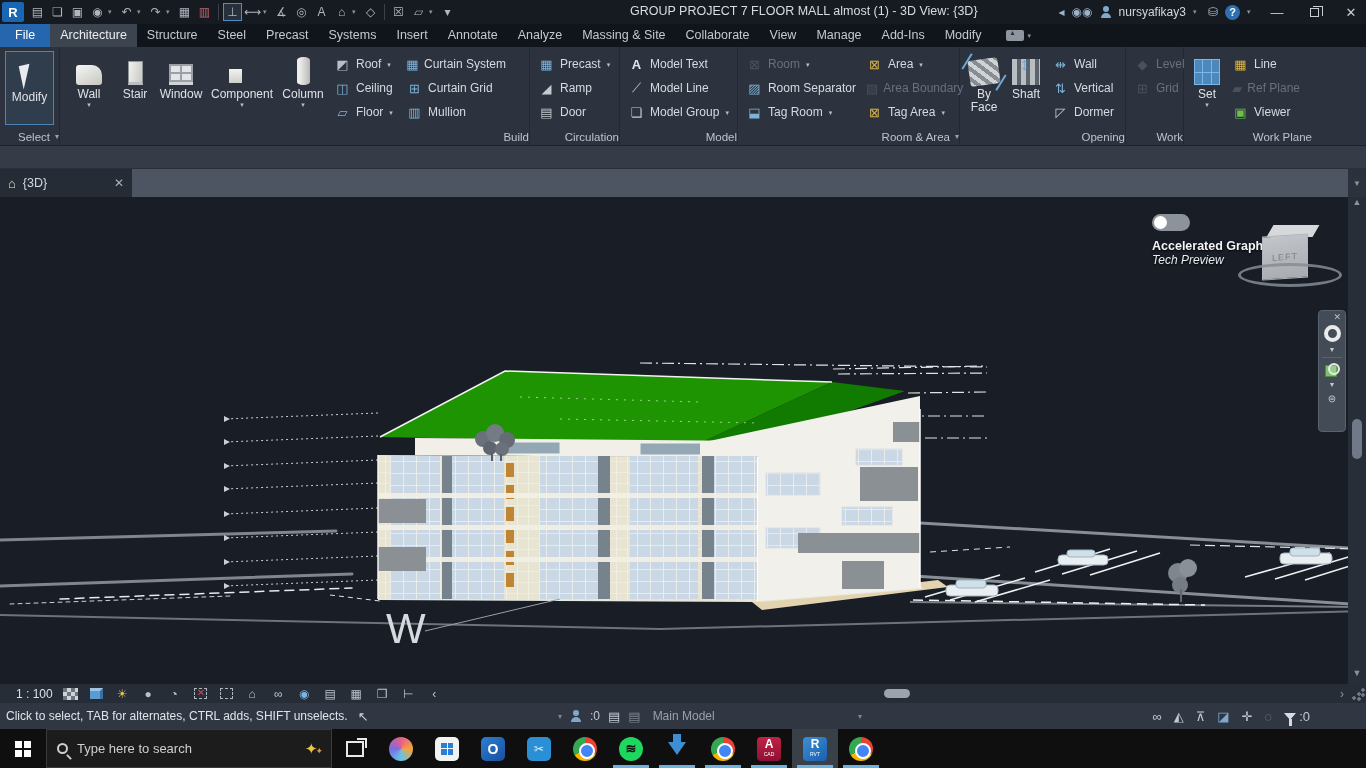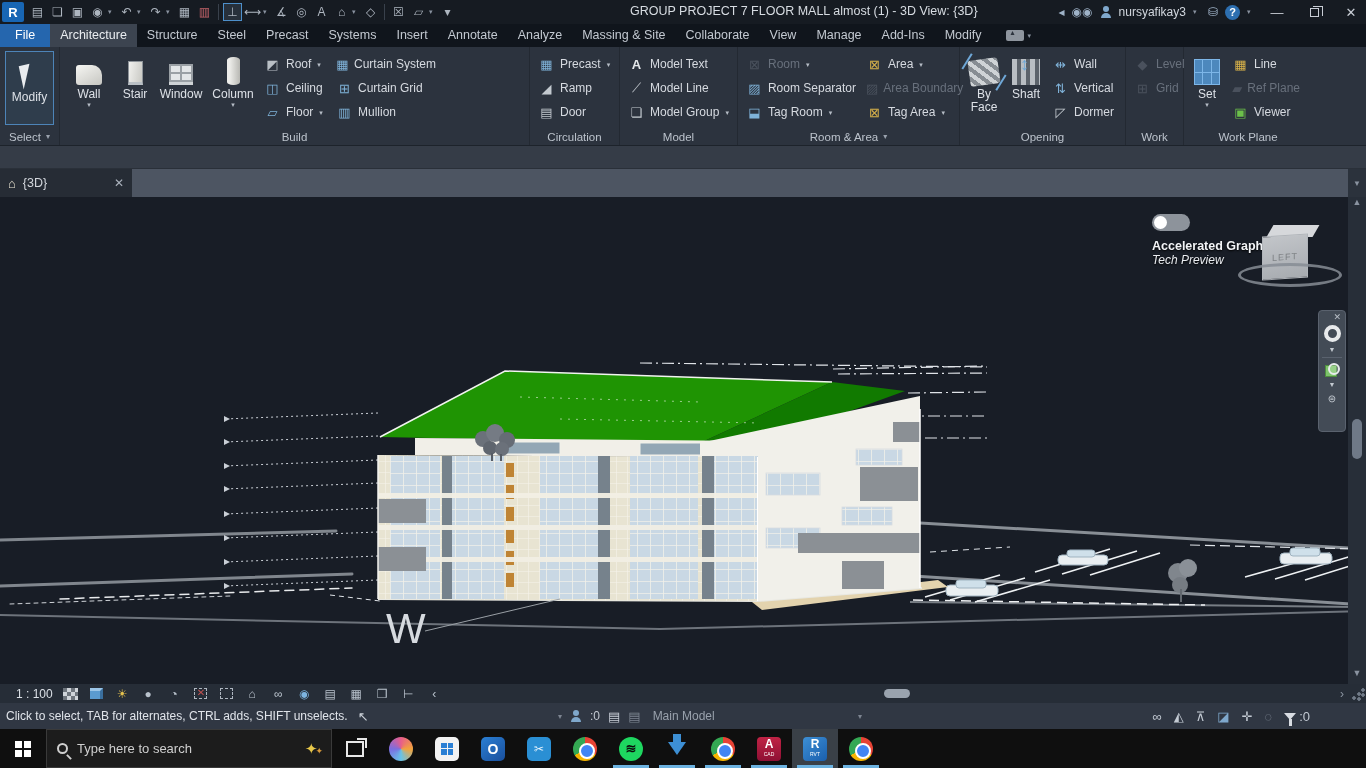--- a/index.html
+++ b/index.html
@@ -40,21 +40,21 @@
   .rtab.active { background:#3c4450; color:#eaedf1; }
   .ribbon-display { margin-left:14px; display:flex; align-items:center; gap:4px; color:#9aa2ad; }
   .rd-box { width:18px; height:11px; background:#8e959e; border-radius:2px; position:relative; }
   .rd-box::after { content:"▴"; position:absolute; top:-2px; left:5px; font-size:8px; color:#2b323c; }
 
   
   .ribbon { position:absolute; top:47px; left:0; width:1366px; height:99px; background:#2c333e;
     display:flex; border-bottom:1px solid #1d232b; }
   .panel { position:relative; height:100%; border-right:1px solid #232932; display:flex; flex-direction:column; }
   .panel-body { flex:1; display:flex; align-items:flex-start; padding:2px 3px 0; }
-  .panel-label { height:17px; font-size:11.5px; color:#bcc3cc; display:flex; align-items:center; justify-content:center; gap:5px; }
+  .panel-label { height:17px; font-size:11.5px; color:#bcc3cc; display:flex; align-items:center; justify-content:flex-end; gap:5px; }
   .plcaret { font-size:8px; color:#9aa2ad; }
   .bb { display:flex; flex-direction:column; align-items:center; color:#dde1e7; font-size:12px;
     padding:3px 4px 0; height:80px; line-height:13px; text-align:center; }
   .bb .ic { height:36px; display:flex; align-items:flex-end; justify-content:center; padding-bottom:3px; }
   .car { font-size:7px; color:#b6bdc6; line-height:7px; }
   .scol { display:flex; flex-direction:column; padding-top:3px; }
   .sb { display:flex; align-items:center; gap:5px; height:24px; font-size:12px; color:#d6dae0; padding:0 5px; white-space:nowrap; }
   .sb .si { width:17px; height:15px; font-size:13px; display:flex; align-items:center; justify-content:center; }
   .sb .car { margin-left:1px; }
   .disabled, .disabled .si { color:#68707c !important; }
@@ -309,20 +309,27 @@
           <span class="ic">
               <span class="i-window">
                 <span></span>
                 <span></span>
                 <span></span>
                 <span></span>
               </span>
             </span>
           <span>Window</span>
         </div>
+        <div class="bb" style="width:70px">
+          <span class="ic">
+              <span class="i-comp"></span>
+            </span>
+          <span>Component</span>
+            <span class="car">▾</span>
+        </div>
         <div class="bb" style="width:52px">
           <span class="ic">
               <span class="i-col"></span>
             </span>
           <span>Column</span>
             <span class="car">▾</span>
         </div>
         <div class="scol" style="width:72px">
           <div class="sb">
               <span class="si" style="color:#b9bfc5">◩</span>

